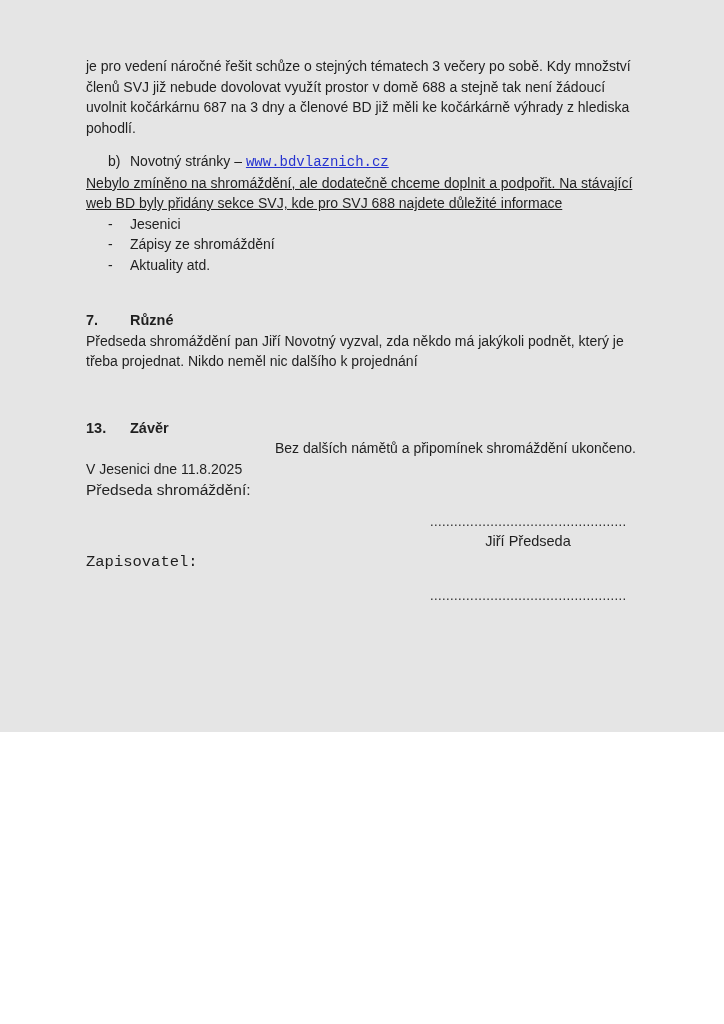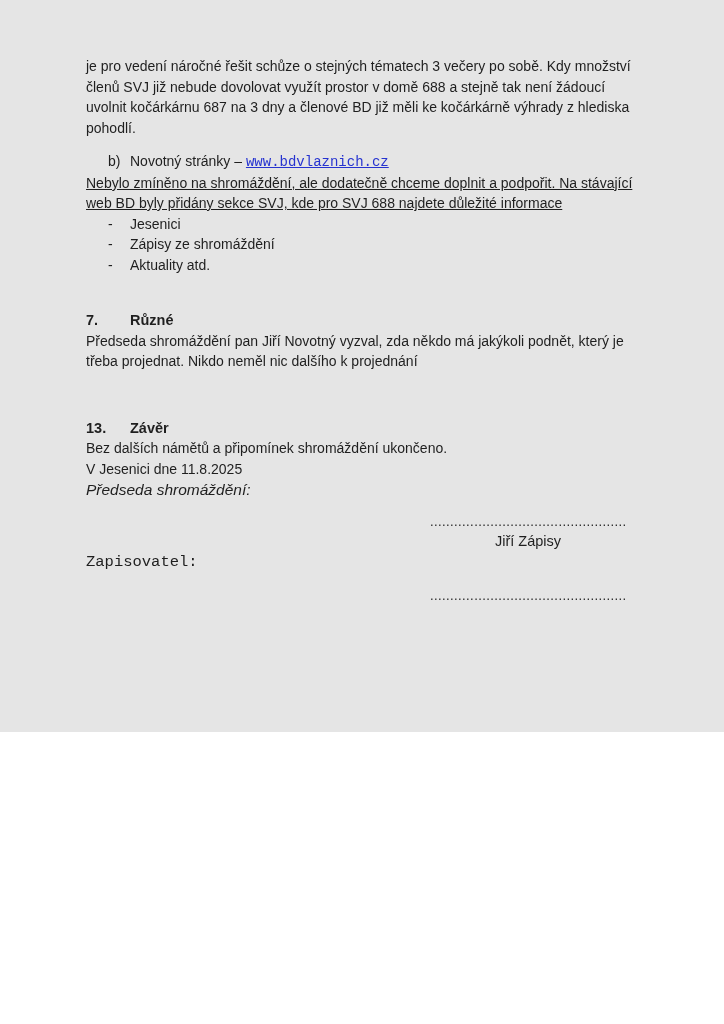--- a/index.html
+++ b/index.html
@@ -23,23 +23,23 @@
   p.para {
     margin: 0;
   }
   .mt-p2      { margin-top: 10px; }
   .mt-itemb   { margin-top: 13px; }
   .mt-p3      { margin-top: 12px; text-decoration: underline; }
   .mt-bullets { margin-top: 8px;  }
   .mt-h12     { margin-top: 35px; }
   .mt-p4      { margin-top: 10px; }
   .mt-h13     { margin-top: 46px; }
-  .mt-p5      { margin-top: 10px; }
+  .mt-p5      { margin-top: 10px; text-align: right; }
   .mt-date    { margin-top: 43px; }
-  .mt-chair   { margin-top: 14px; font-style: italic; }
+  .mt-chair   { margin-top: 14px; }
   .mt-sig1    { margin-top: 12px; }
   .mt-zapis   { margin-top: 46px; font-family: Liberation Mono, monospace; }
   .mt-sig2    { margin-top: 14px; }
 
   .indent-row {
     display: flex;
     align-items: baseline;
   }
   .indent-row .marker {
     display: inline-block;
@@ -131,21 +131,21 @@
   </div>
 
   <p class="para mt-p5">Bez dalších námětů a připomínek shromáždění ukončeno.</p>
 
   <p class="para mt-date">V Jesenici dne 11.8.2025</p>
 
   <p class="para sig-label mt-chair">Předseda shromáždění:</p>
 
   <div class="sig-block mt-sig1">
     <div class="sig-dots">....................................................</div>
-    <div class="sig-name">Jiří Zápisy</div>
+    <div class="sig-name">Jiří Předseda</div>
   </div>
 
   <p class="para sig-label mt-zapis">Zapisovatel:</p>
 
   <div class="sig-block mt-sig2">
     <div class="sig-dots">....................................................</div>
   </div>
 
 </div>
 

